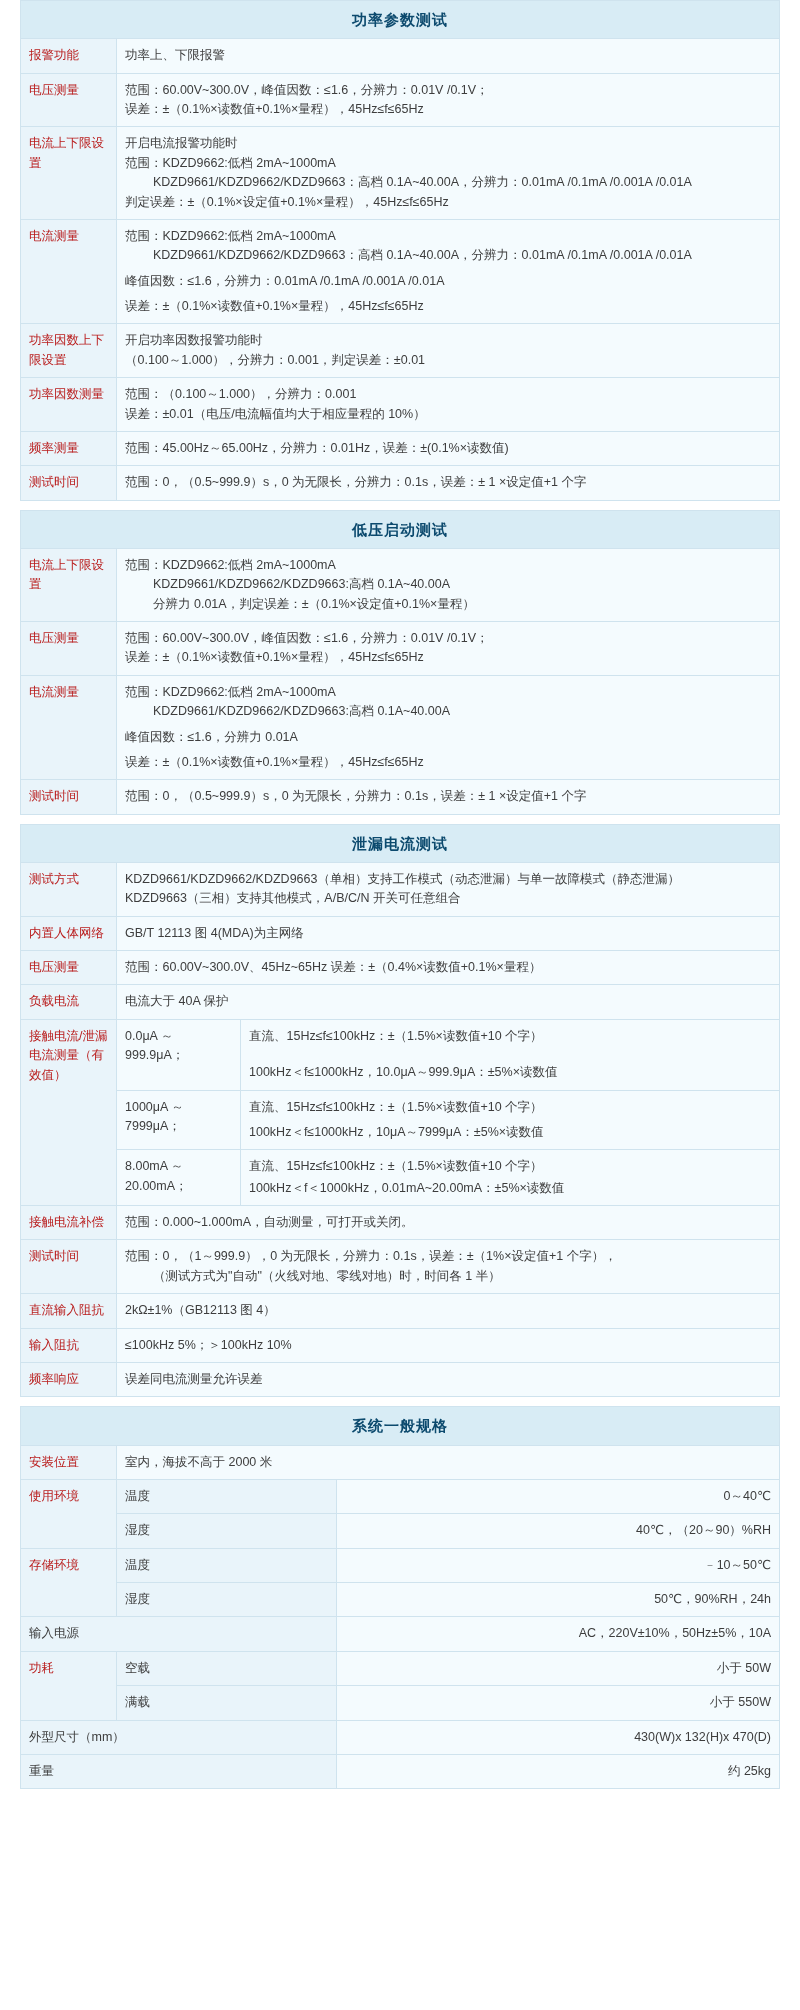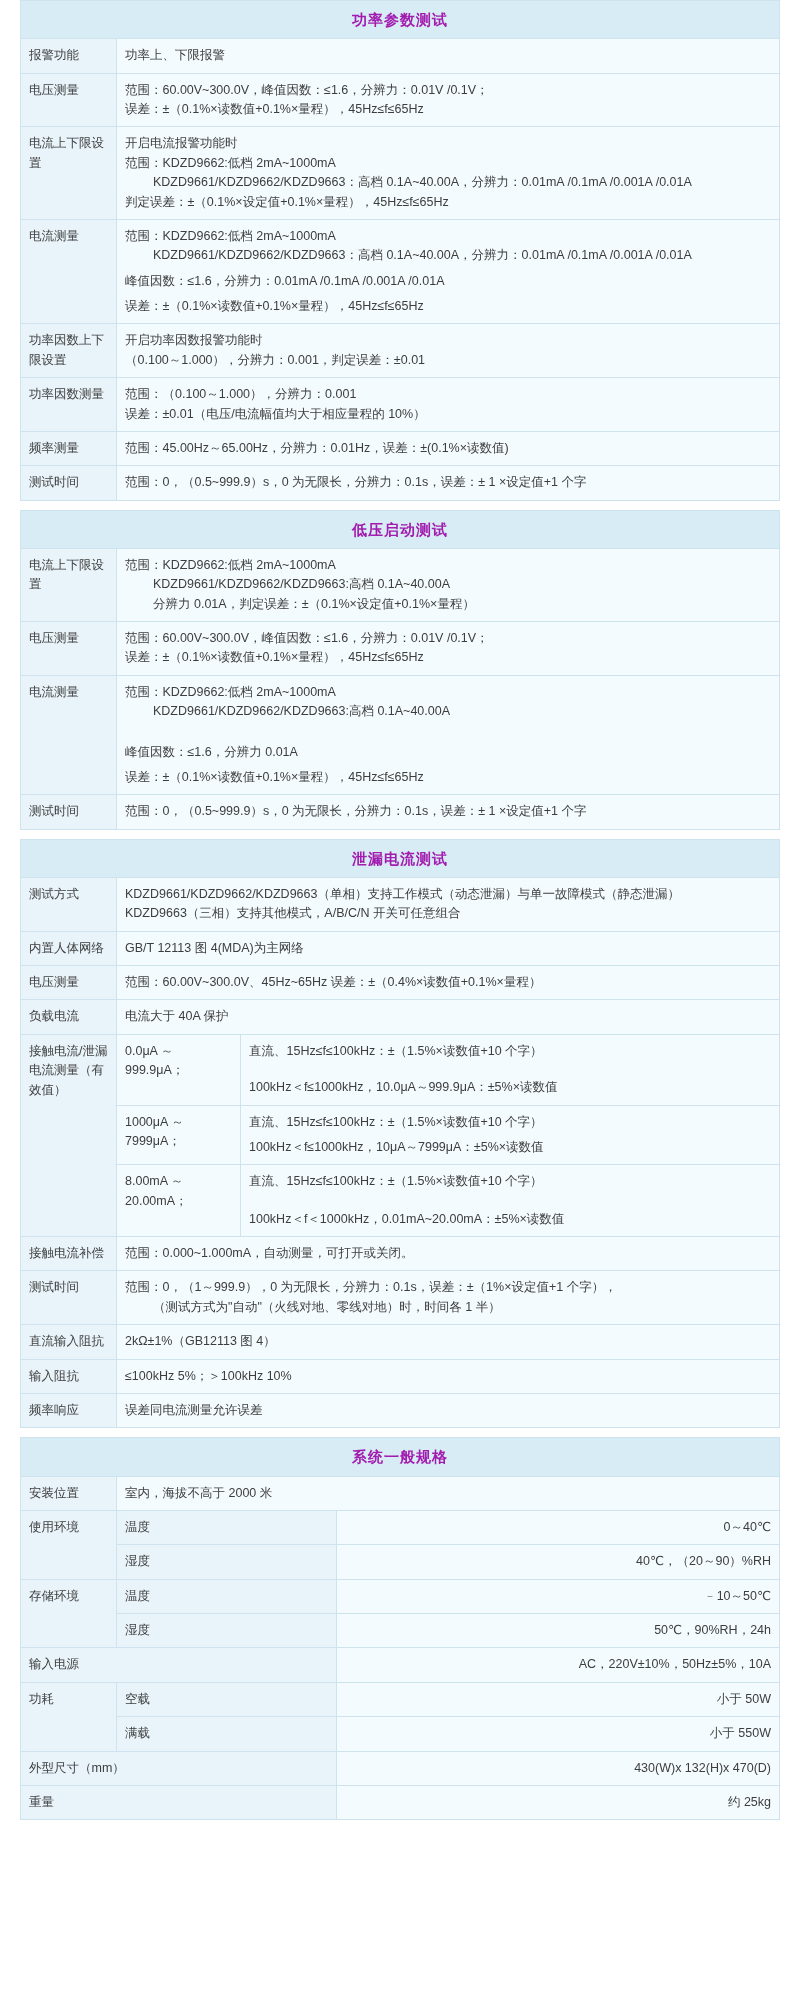--- a/index.html
+++ b/index.html
@@ -22,28 +22,28 @@
     padding:7px 8px;
     vertical-align:top;
     line-height:1.55;
     word-break:break-all;
   }
   .sect{
     background:#d8ecf5;
     text-align:center;
     font-weight:bold;
     font-size:15px;
-    color:#a21caf;
+    color:#0c4a6e;
     padding:9px 0;
     letter-spacing:1px;
   }
   .lbl{
     background:#e9f4fa;
     width:96px;
-    color:#404040;
+    color:#b91c1c;
   }
   .val{background:#f4fbfe;}
   .sub{
     background:#e9f4fa;
     text-align:left;
     width:120px;
   }
   .ctr{background:#f4fbfe;text-align:right;}
   .ind1{padding-left:28px;display:block;}
   .ind2{padding-left:56px;display:block;}
@@ -165,21 +165,21 @@
           <span class="cell-pad">范围：60.00V~300.0V，峰值因数：≤1.6，分辨力：0.01V /0.1V；</span>
           <span class="cell-pad">误差：±（0.1%×读数值+0.1%×量程），45Hz≤f≤65Hz</span>
         </td>
       </tr>
 
       <tr>
         <td class="lbl">电流测量</td>
         <td class="val">
           <span class="cell-pad">范围：KDZD9662:低档 2mA~1000mA</span>
           <span class="ind1">KDZD9661/KDZD9662/KDZD9663:高档 0.1A~40.00A</span>
-          <span class="cell-pad" style="margin-top:21px">峰值因数：≤1.6，分辨力 0.01A</span>
+          <span class="cell-pad" style="margin-top:6px">峰值因数：≤1.6，分辨力 0.01A</span>
           <span class="cell-pad" style="margin-top:6px">误差：±（0.1%×读数值+0.1%×量程），45Hz≤f≤65Hz</span>
         </td>
       </tr>
 
       <tr>
         <td class="lbl">测试时间</td>
         <td class="val">
           <span class="cell-pad">范围：0，（0.5~999.9）s，0 为无限长，分辨力：0.1s，误差：± 1 ×设定值+1 个字</span>
         </td>
       </tr>
@@ -249,21 +249,21 @@
           <span class="cell-pad" style="margin-top:6px">100kHz＜f≤1000kHz，10μA～7999μA：±5%×读数值</span>
         </td>
       </tr>
       <tr>
         <td class="val">
           <span class="cell-pad">8.00mA  ～</span>
           <span class="cell-pad">20.00mA；</span>
         </td>
         <td class="val">
           <span class="cell-pad">直流、15Hz≤f≤100kHz：±（1.5%×读数值+10 个字）</span>
-          <span class="cell-pad" style="margin-top:18px">100kHz＜f＜1000kHz，0.01mA~20.00mA：±5%×读数值</span>
+          <span class="cell-pad" style="margin-top:2px">100kHz＜f＜1000kHz，0.01mA~20.00mA：±5%×读数值</span>
         </td>
       </tr>
 
       <tr>
         <td class="lbl">接触电流补偿</td>
         <td class="val" colspan="2">
           <span class="cell-pad">范围：0.000~1.000mA，自动测量，可打开或关闭。</span>
         </td>
       </tr>
 

